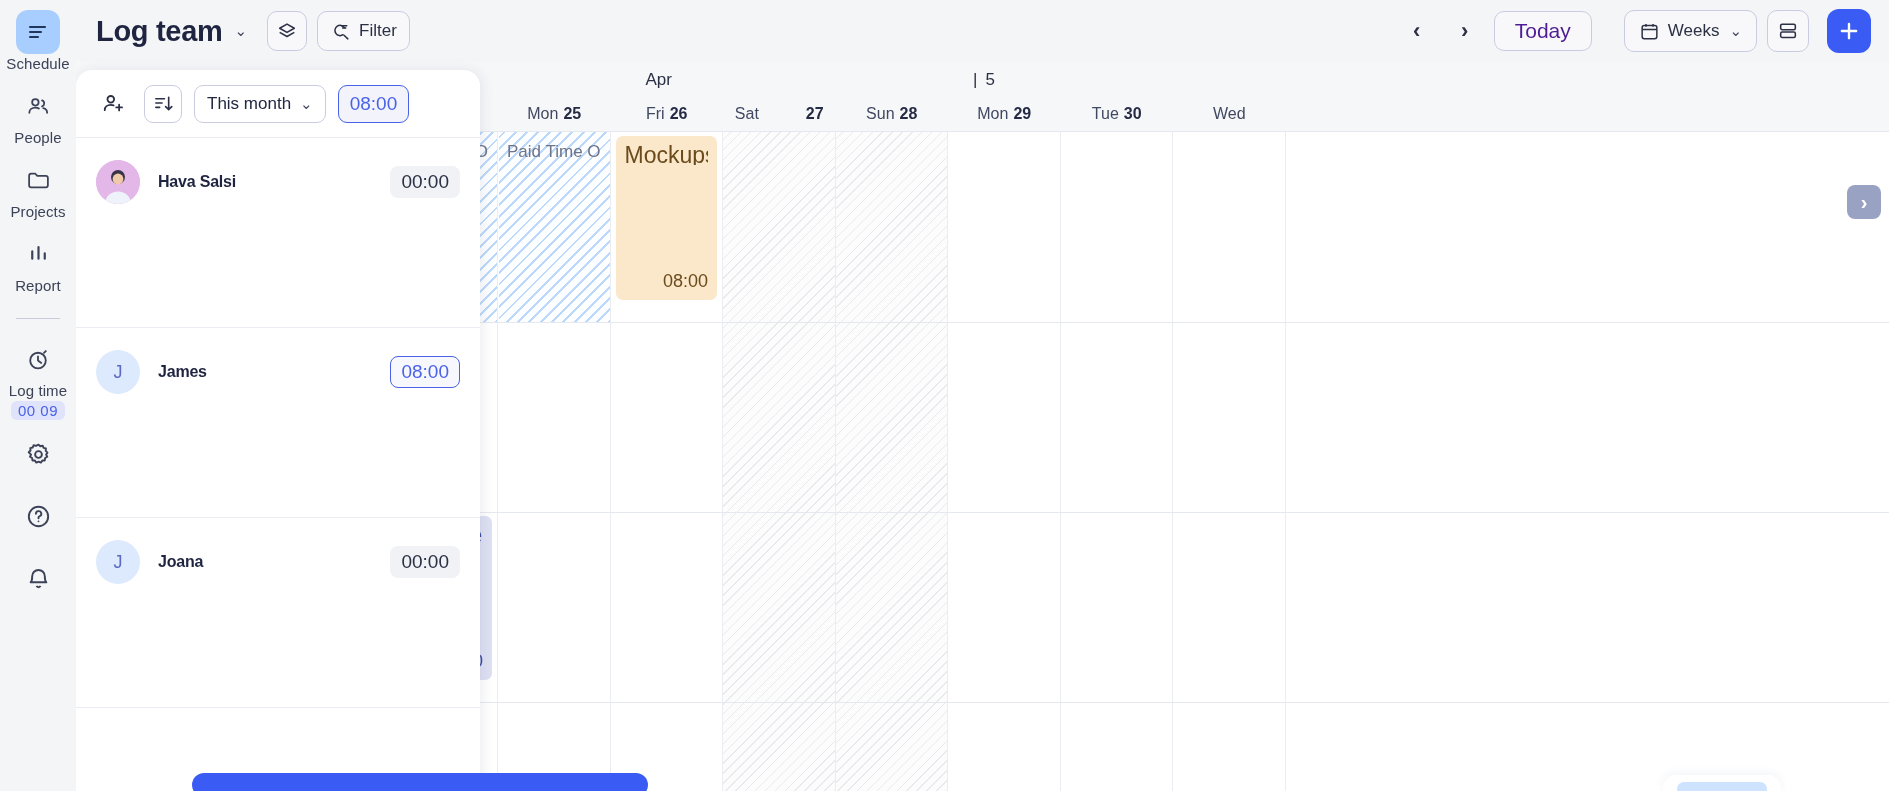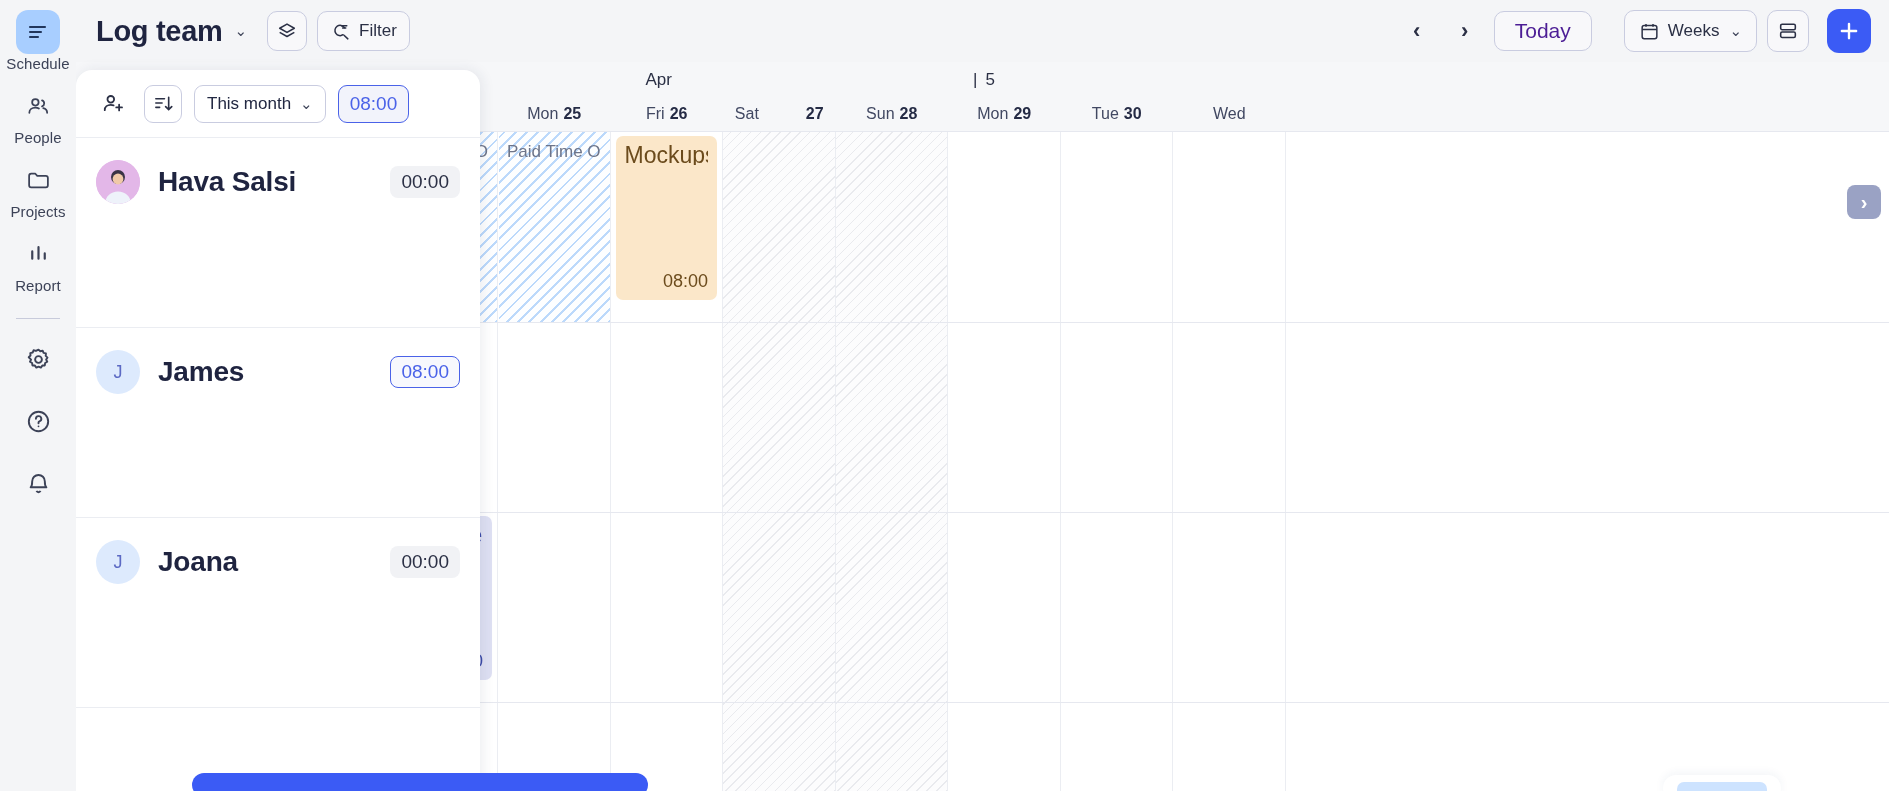--- a/index.html
+++ b/index.html
@@ -143,21 +143,21 @@
   }
   .prow { position: relative; height: 190px; border-bottom: 1px solid #ebedf2; }
   .prow-head { display: flex; align-items: center; padding: 22px 20px 0 20px; gap: 18px; }
   .avatar {
     width: 44px; height: 44px; border-radius: 50%; flex: 0 0 44px;
     display: flex; align-items: center; justify-content: center;
     font-size: 18px; color: #5c6ac4; background: #ddeafd;
     overflow: hidden; position: relative;
   }
   .avatar.photo { background: #e3b7e8; }
-  .pname { font-size: 28px; font-weight: 700; color: #1f2440; flex: 1; letter-spacing:-.2px; }
+  .pname { font-size: 16px; font-weight: 700; color: #1f2440; flex: 1; letter-spacing:-.2px; }
   .ptime {
     font-size: 19px; color: #2b3045; background: #f1f2f5; border-radius: 8px; padding: 5px 11px;
   }
   .ptime.hl {
     color: #4a62e8; background: #f7f8fd; border: 1px solid #4a62e8; padding: 4px 10px;
   }
 
   
   .botbar {
     position: absolute; left: 192px; bottom: -6px; width: 456px; height: 24px;
@@ -222,20 +222,30 @@
       <div class="rail-ico">
         <svg width="25" height="25" viewBox="0 0 24 24" fill="none" stroke="currentColor" stroke-width="2.1" stroke-linecap="round">
           <path d="M6 16V9M12 16V5M18 16v-5"></path>
         </svg>
       </div>
       <div class="rail-lbl">Report</div>
     </div>
 
     <div class="rail-div"></div>
 
+    <div class="rail-item">
+      <div class="rail-ico">
+        <svg width="26" height="26" viewBox="0 0 24 24" fill="none" stroke="currentColor" stroke-width="1.7" stroke-linecap="round">
+          <circle cx="12" cy="13.4" r="7.2"></circle>
+            <path d="M12 13.4V9.6M12 13.4l3 2.2M17.5 6.3l1.7-1.6"></path>
+        </svg>
+      </div>
+      <div class="rail-lbl">Log time</div>
+      <div class="rail-badge">00 09</div>
+    </div>
 
     <div class="rail-item rail-plain">
       <div class="rail-ico">
         <svg width="27" height="27" viewBox="0 0 24 24" fill="none" stroke="currentColor" stroke-width="1.7" stroke-linejoin="round">
           <circle cx="12" cy="12" r="3"></circle>
           <path d="M12 3.2l1.6 1.5 2.1-.6.8 2 2.1.5-.2 2.2 1.6 1.5-1.2 1.8 1 1.9-1.9 1.1-.3 2.2-2.2.1-1.3 1.8-2-.9-2 .9-1.3-1.8-2.2-.1-.3-2.2-1.9-1.1 1-1.9L3.3 10l1.6-1.5-.2-2.2 2.1-.5.8-2 2.1.6z"></path>
         </svg>
       </div>
     </div>
 

